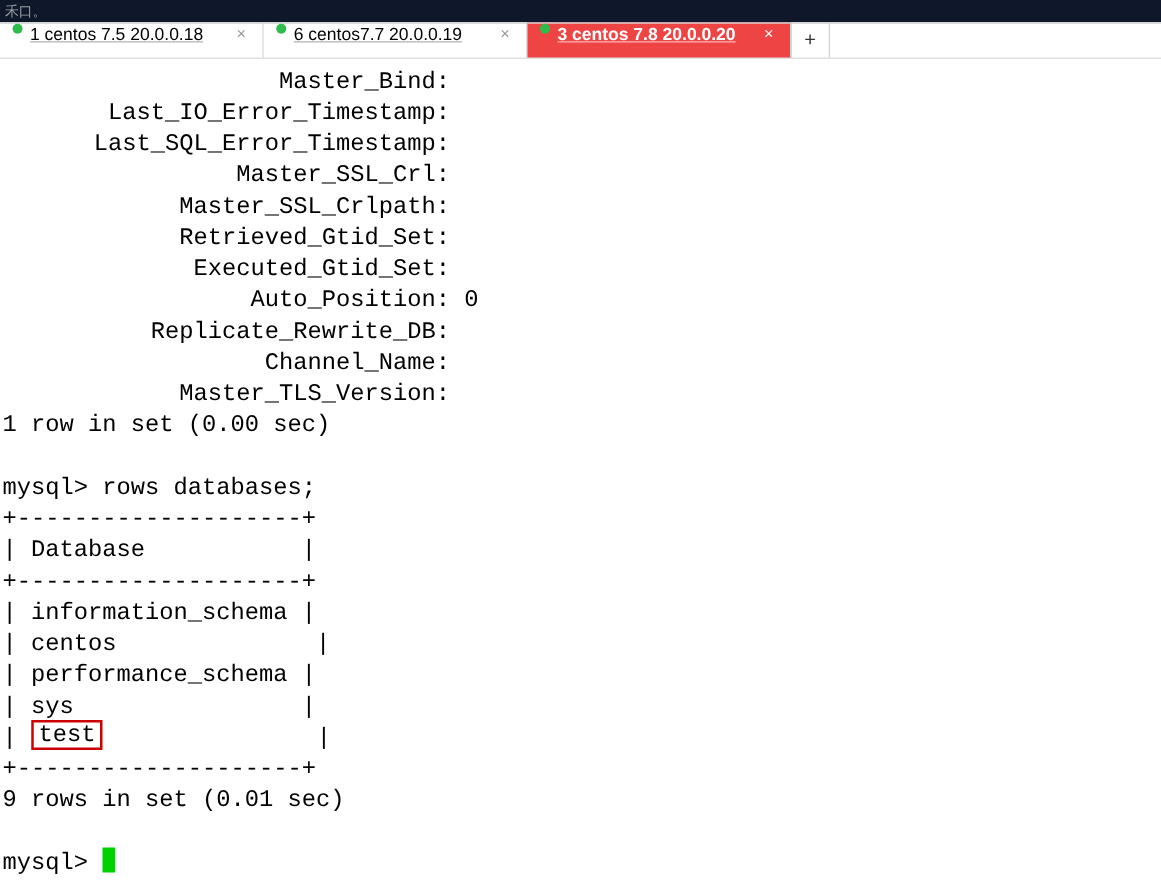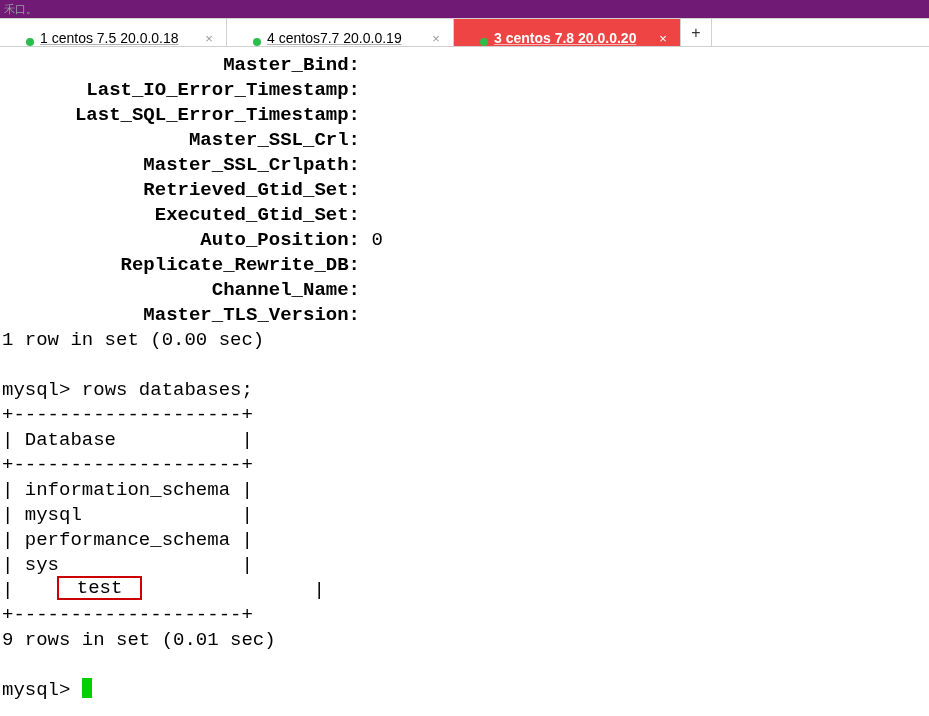--- a/index.html
+++ b/index.html
@@ -7,38 +7,38 @@
     padding: 0;
     width: 929px;
     height: 716px;
     background: #f0f0f0;
     font-family: "Segoe UI", Arial, sans-serif;
     font-size: 14px;
     overflow: hidden;
   }
   .top-strip {
     height: 18px;
-    background: #701a75;
+    background: #0f172a;
     color: #9aa0a6;
     font-size: 11px;
     padding-left: 4px;
     display: flex;
     align-items: center;
   }
   .tab-bar {
     display: flex;
     align-items: stretch;
     height: 28px;
     background: #e8eaed;
     border-bottom: 1px solid #d0d0d0;
   }
   .tab {
     display: flex;
-    align-items: flex-end;
-    padding: 0 10px 0 26px;
+    align-items: flex-start;
+    padding: 0 10px 0 10px;
     background: #ffffff;
     border-right: 1px solid #d0d0d0;
     border-top: 1px solid #d0d0d0;
     cursor: pointer;
     gap: 6px;
     min-width: 190px;
     position: relative;
   }
   .tab.active {
     background: #ef4444;
@@ -89,31 +89,30 @@
     background: #ffffff;
     color: #000000;
     font-family: "Consolas", "Courier New", monospace;
     font-size: 19px;
     line-height: 25px;
     padding: 6px 0 0 2px;
     height: calc(716px - 18px - 28px);
     white-space: pre;
   }
   .kv-line { display: block; }
-  .kv-key { display: inline-block; width: 358px; text-align: right; font-weight: bold; }
+  .kv-key { display: inline-block; width: 358px; text-align: right; }
   .kv-val { display: inline; }
   .red-box {
     display: inline-block;
     border: 2px solid #cc0000;
-    padding: 0 18px;
+    padding: 0 4px;
     line-height: 20px;
     height: 20px;
     position: relative;
     top: -2px;
-    margin-left: 32px;
   }
   .cursor {
     display: inline-block;
     width: 10px;
     height: 20px;
     background: #00d000;
     vertical-align: -3px;
   }
 </style>
 </head>
@@ -124,42 +123,42 @@
 </div>
 
 <div class="tab-bar">
   <div class="tab">
     <span class="dot"></span>
     <span class="tab-label">1 centos 7.5 20.0.0.18</span>
     <span class="close">×</span>
   </div>
   <div class="tab">
     <span class="dot"></span>
-    <span class="tab-label">4 centos7.7  20.0.0.19</span>
+    <span class="tab-label">6 centos7.7  20.0.0.19</span>
     <span class="close">×</span>
   </div>
   <div class="tab active">
     <span class="dot"></span>
     <span class="tab-label">3 centos 7.8 20.0.0.20</span>
     <span class="close">×</span>
   </div>
   <div class="add-tab">
     <span>+</span>
   </div>
   <div class="tab-bar-rest"></div>
 </div>
 
 <div class="terminal"><span class="kv-line"><span class="kv-key">Master_Bind:</span><span class="kv-val"></span></span><span class="kv-line"><span class="kv-key">Last_IO_Error_Timestamp:</span><span class="kv-val"></span></span><span class="kv-line"><span class="kv-key">Last_SQL_Error_Timestamp:</span><span class="kv-val"></span></span><span class="kv-line"><span class="kv-key">Master_SSL_Crl:</span><span class="kv-val"></span></span><span class="kv-line"><span class="kv-key">Master_SSL_Crlpath:</span><span class="kv-val"></span></span><span class="kv-line"><span class="kv-key">Retrieved_Gtid_Set:</span><span class="kv-val"></span></span><span class="kv-line"><span class="kv-key">Executed_Gtid_Set:</span><span class="kv-val"></span></span><span class="kv-line"><span class="kv-key">Auto_Position:</span><span class="kv-val"> 0</span></span><span class="kv-line"><span class="kv-key">Replicate_Rewrite_DB:</span><span class="kv-val"></span></span><span class="kv-line"><span class="kv-key">Channel_Name:</span><span class="kv-val"></span></span><span class="kv-line"><span class="kv-key">Master_TLS_Version:</span><span class="kv-val"></span></span><span>1 row in set (0.00 sec)</span>
 
 <span>mysql&gt;</span><span> rows databases;</span>
 <span>+--------------------+</span>
 <span>| Database           |</span>
 <span>+--------------------+</span>
 <span>| information_schema |</span>
-<span>| mysql              |</span>
+<span>| centos              |</span>
 <span>| performance_schema |</span>
 <span>| sys                |</span>
 <span><span>| </span><span class="red-box">test</span><span>               |</span></span>
 <span>+--------------------+</span>
 <span>9 rows in set (0.01 sec)</span>
 
 <span>mysql&gt; </span><span class="cursor"></span>
 </div>
 
 </body></html>

